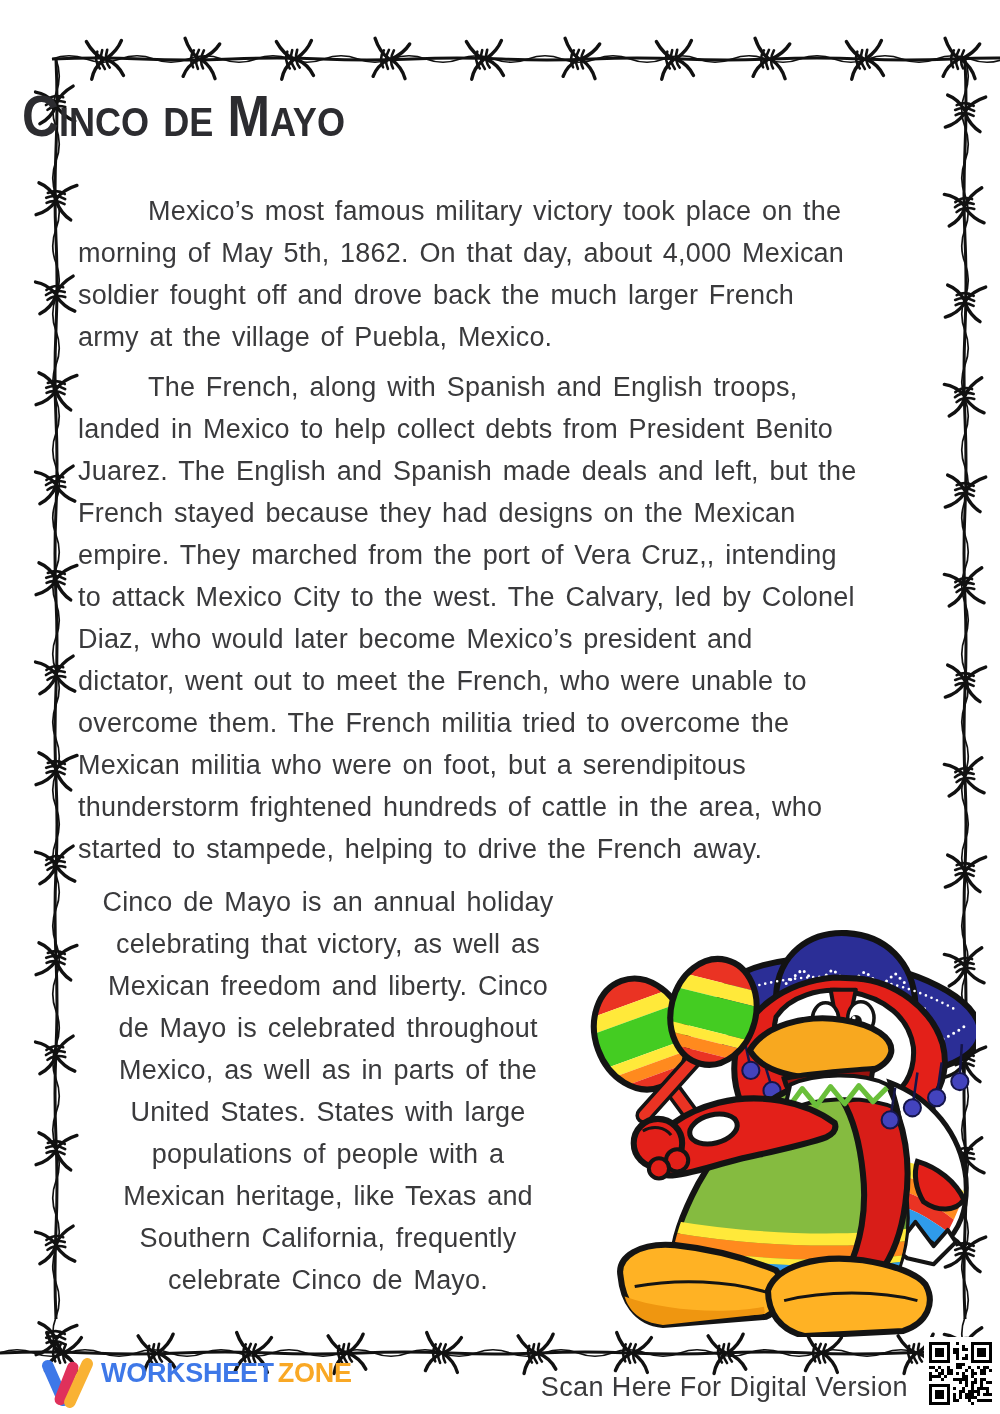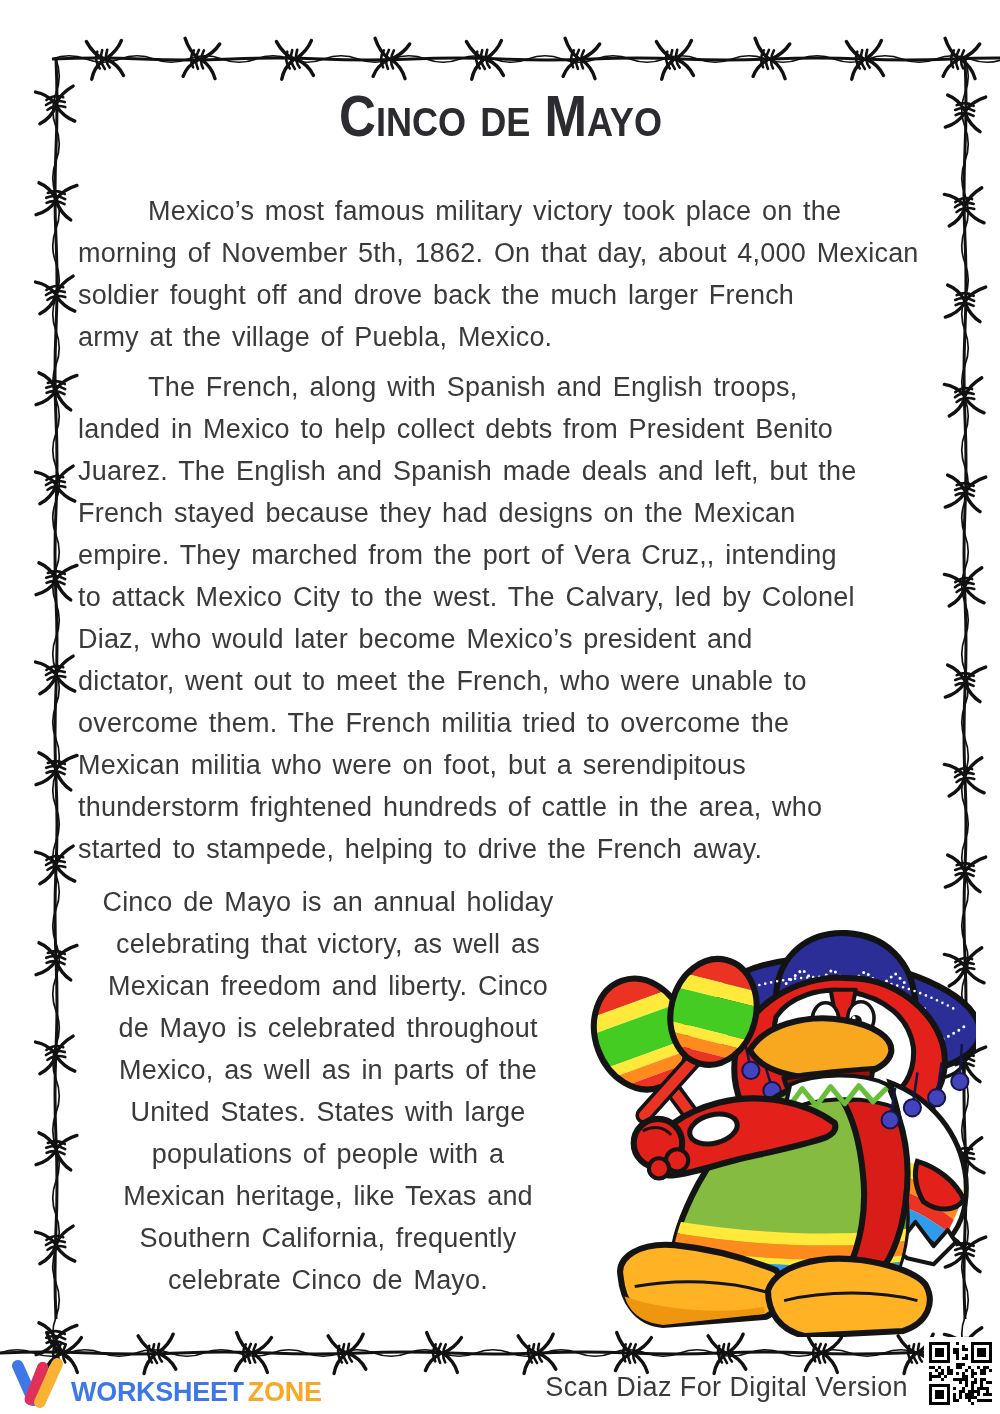--- a/index.html
+++ b/index.html
@@ -4,35 +4,35 @@
 <style>
   html,body{margin:0;padding:0;background:#ffffff;}
   .page{
     position:relative;width:1000px;height:1414px;background:#fff;
     font-family:"Liberation Sans",sans-serif;overflow:hidden;
   }
   .border-svg,.penguin-svg{position:absolute;pointer-events:none;}
   .border-svg{left:0;top:0;}
   .penguin-svg{left:562px;top:921px;width:414px;height:416px;}
   .title{
-    position:absolute;left:0;top:82px;width:100%;margin:0;text-align:center;
+    position:absolute;left:0;top:82px;width:100%;margin:0;text-align:left;
     font-size:58px;font-weight:800;font-variant:small-caps;
     color:var(--title-text,#2c2c30);letter-spacing:0px;
   }
   .title .squeeze{display:inline-block;transform:scaleX(.88);transform-origin:center;}
   .para{
     position:absolute;left:78px;color:var(--body-text,#3a3a3c);
     font-size:27px;line-height:42px;white-space:pre;
     letter-spacing:.2px;word-spacing:3px;
   }
   .p1{top:190px;width:852px;text-indent:70px;}
   .p2{top:358px;width:852px;text-indent:70px;margin-top:8px;}
   .p3{top:881px;width:500px;text-align:center;}
   .footer-brand{
-    position:absolute;left:10px;top:1358px;display:flex;align-items:flex-end;gap:7px;
+    position:absolute;left:40px;top:1358px;display:flex;align-items:flex-start;gap:7px;
   }
   .brand-text{font-size:27px;font-weight:700;letter-spacing:-.3px;white-space:nowrap;}
   .brand-word1{color:var(--brand-blue,#3e78e8);}
   .brand-word2{color:var(--brand-orange,#f9a825);margin-left:4px;}
   .scan-label{
     position:absolute;top:1372px;right:92px;font-size:27px;
     color:var(--body-text,#3a3a3c);letter-spacing:.4px;
   }
   .qr-box{position:absolute;left:924px;top:1337px;width:74px;height:76px;background:#fff;}
   .qr-box svg{display:block;}
@@ -107,21 +107,21 @@
         <use href="#barb" transform="translate(965,1062) rotate(96)"></use>
         <use href="#barb" transform="translate(965,1157) rotate(83)"></use>
         <use href="#barb" transform="translate(965,1252) rotate(96)"></use>
         <use href="#barb" transform="translate(965,1347) rotate(83)"></use>
       </g>
   </svg>
 
   <h1 class="title"><span class="squeeze">Cinco de Mayo</span></h1>
 
   <div class="para p1">Mexico’s most famous military victory took place on the
-morning of November 5th, 1862. On that day, about 4,000 Mexican
+morning of May 5th, 1862. On that day, about 4,000 Mexican
 soldier fought off and drove back the much larger French
 army at the village of Puebla, Mexico.</div>
   <div class="para p2">The French, along with Spanish and English troops,
 landed in Mexico to help collect debts from President Benito
 Juarez. The English and Spanish made deals and left, but the
 French stayed because they had designs on the Mexican
 empire. They marched from the port of Vera Cruz,, intending
 to attack Mexico City to the west. The Calvary, led by Colonel
 Diaz, who would later become Mexico’s president and
 dictator, went out to meet the French, who were unable to
@@ -292,21 +292,21 @@
 
   <div class="footer-brand">
     <svg width="54" height="50" viewBox="0 0 56 52">
       <path d="M8,8 L24,44" stroke="#3e78e8" stroke-width="12" stroke-linecap="round" fill="none"></path>
       <path d="M34,10 L21,43" stroke="#e0315b" stroke-width="12" stroke-linecap="round" fill="none"></path>
       <path d="M31,46 L49,6" stroke="#f9b233" stroke-width="12" stroke-linecap="round" fill="none"></path>
     </svg>
     <div class="brand-text"><span class="brand-word1">WORKSHEET</span><span class="brand-word2">ZONE</span></div>
   </div>
 
-  <div class="scan-label">Scan Diaz For Digital Version</div>
+  <div class="scan-label">Scan Here For Digital Version</div>
 
   <div class="qr-box">
     <svg id="qr-svg" width="74" height="76" viewBox="0 0 74 76">
         <rect x="32" y="5" width="3" height="3" fill="#000"></rect>
         <rect x="38" y="8" width="3" height="3" fill="#000"></rect>
         <rect x="29" y="11" width="3" height="3" fill="#000"></rect>
         <rect x="32" y="11" width="3" height="3" fill="#000"></rect>
         <rect x="38" y="11" width="3" height="3" fill="#000"></rect>
         <rect x="41" y="11" width="3" height="3" fill="#000"></rect>
         <rect x="29" y="14" width="3" height="3" fill="#000"></rect>

